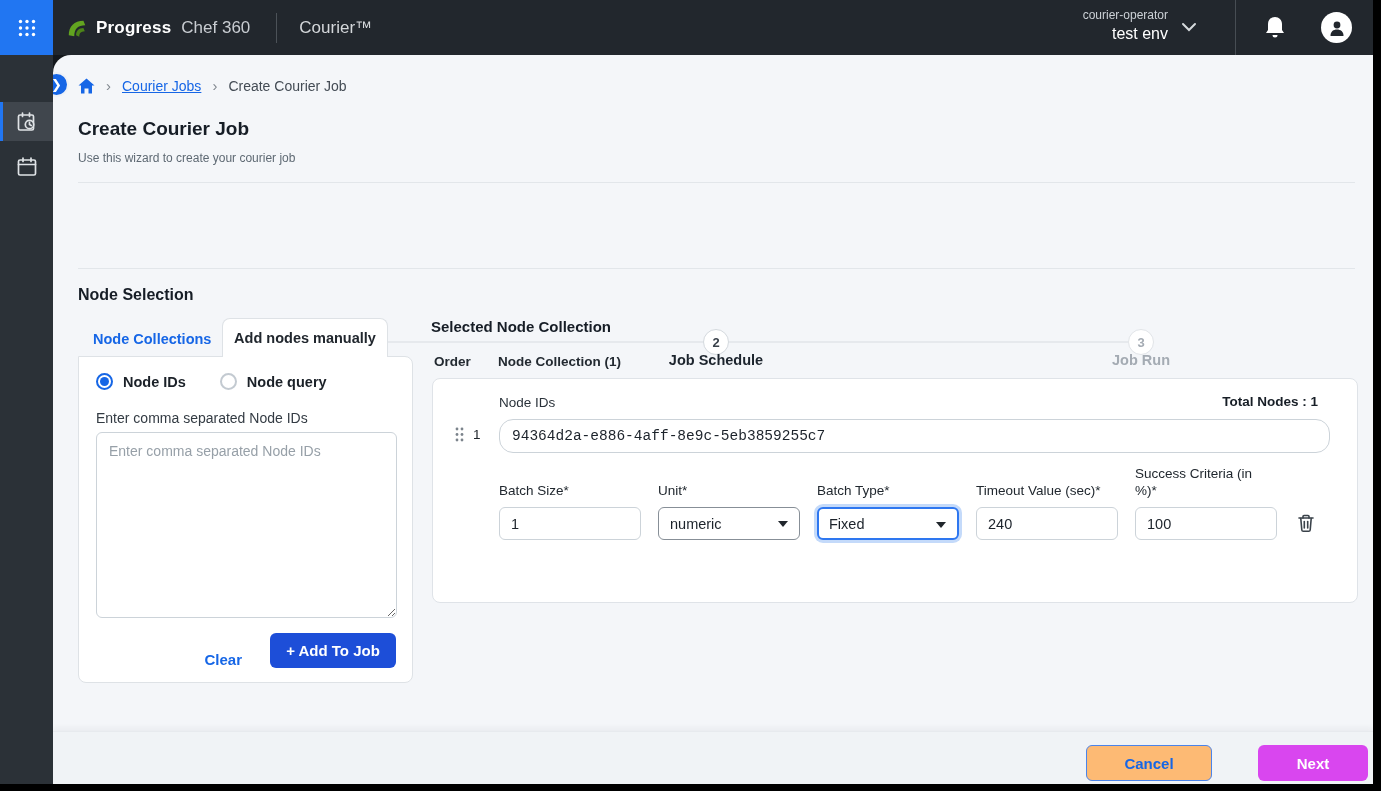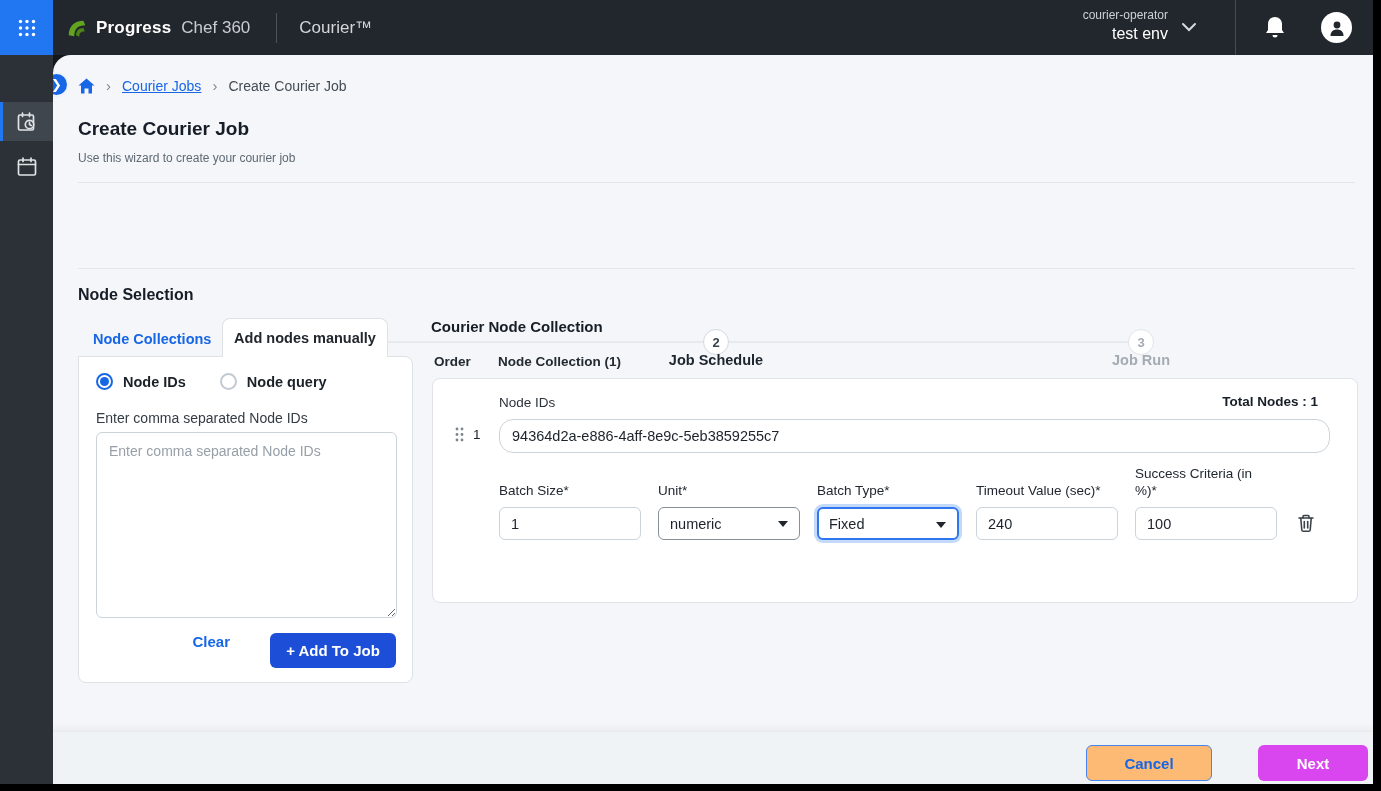--- a/index.html
+++ b/index.html
@@ -80,39 +80,39 @@
     display:inline-flex; align-items:center; justify-content:center; cursor:pointer; flex:none; }
   .radio-outer.checked { border-color:#1666e6; }
   .radio-outer.checked::after { content:""; width:9px; height:9px; border-radius:50%; background:#1666e6; }
   .radio-label { font-size:14.5px; color:#1b2128; font-weight:600; cursor:pointer; }
   .radio-gap { width:14px; }
   .ta-label { position:absolute; left:17px; top:53px; font-size:14px; color:#333b43; }
   .node-ids-textarea { position:absolute; left:17px; top:75px; width:301px; height:186px;
     border:1px solid #ccd3d9; border-radius:6px; padding:10px 12px; font-size:14px; color:#1c232b;
     font-family:"Liberation Sans","DejaVu Sans",sans-serif; resize:both; outline:none; }
   .node-ids-textarea::placeholder { color:#97a0a8; }
-  .panel-actions { position:absolute; right:16px; top:276px; display:flex; align-items:flex-start; gap:40px;margin-left:16px; }
+  .panel-actions { position:absolute; right:16px; top:276px; display:flex; align-items:flex-end; gap:28px;margin-left:16px; }
   .clear-link { color:#1666e6; font-size:15px; font-weight:700; cursor:pointer; }
   .add-job-btn { width:126px; height:35px; border:none; border-radius:6px; background:#1d4ed8;
     color:#fff; font-size:15px; font-weight:600; cursor:pointer;
     font-family:"Liberation Sans","DejaVu Sans",sans-serif; }
 
   
   .right-heading { position:absolute; left:378px; top:263px; font-size:15px; font-weight:700; color:#161d26; }
   .order-label { position:absolute; left:381px; top:299px; font-size:13.5px; font-weight:600; color:#232a31; }
   .collection-label { position:absolute; left:445px; top:299px; font-size:13.5px; font-weight:600; color:#232a31; }
   .collection-card { position:absolute; left:379px; top:323px; width:926px; height:225px; background:#fff;
     border:1px solid #dfe3e8; border-radius:8px; }
   .nodeids-label { position:absolute; left:66px; top:16px; font-size:13.5px; color:#2a323a; }
   .total-nodes { position:absolute; right:39px; top:15px; font-size:13.5px; font-weight:700; color:#171e26; }
   .drag-cell { position:absolute; left:22px; top:48px; display:flex; align-items:center; gap:9px; }
   .order-num { font-size:13.5px; color:#20262c; }
   .uuid-input { position:absolute; left:66px; top:40px; width:831px; height:34px; border:1px solid #ccd3d9;
     border-radius:14px; padding:0 12px; font-size:14.5px; color:#1c232b; outline:none;
-    font-family:Liberation Sans, sans-serif; }
+    font-family:Liberation Mono, monospace; }
   .fields-row { position:absolute; left:66px; top:86px; width:846px; display:flex; align-items:flex-end; }
   .field-group { width:142px; margin-right:17px; display:flex; flex-direction:column; justify-content:flex-end; }
   .field-label { font-size:13.5px; color:#21282f; margin-bottom:8px; line-height:17px; }
   .field-input { width:142px; height:33px; border:1px solid #ccd3d9; border-radius:6px; padding:0 11px;
     font-size:14.5px; color:#1c232b; outline:none; font-family:"Liberation Sans","DejaVu Sans",sans-serif; }
   .field-select { position:relative; width:142px; height:33px; border:1px solid #878f97; border-radius:6px;
     background:#fff; display:flex; align-items:center; padding:0 11px; font-size:14.5px; color:#1c232b;
     cursor:pointer; }
   .field-select .caret { position:absolute; right:11px; top:13px; width:0; height:0;
     border-left:5px solid transparent; border-right:5px solid transparent; border-top:6px solid #20262c; }
@@ -251,21 +251,21 @@
         <span class="radio-label" style="font-weight:600;">Node query</span>
       </div>
       <div class="ta-label">Enter comma separated Node IDs</div>
       <textarea class="node-ids-textarea" placeholder="Enter comma separated Node IDs" style=""></textarea>
       <div class="panel-actions">
         <span class="clear-link">Clear</span>
         <button class="add-job-btn">+  Add To Job</button>
       </div>
     </div>
 
-    <div class="right-heading">Courier Node Collection</div>
+    <div class="right-heading">Selected Node Collection</div>
     <div class="order-label">Order</div>
     <div class="collection-label">Node Collection (1)</div>
 
     <div class="collection-card">
       <div class="nodeids-label">Node IDs</div>
       <div class="total-nodes">Total Nodes : 1</div>
 
       <div class="drag-cell">
         <svg width="9" height="15" viewBox="0 0 9 15">
           <g fill="#7c848c">

